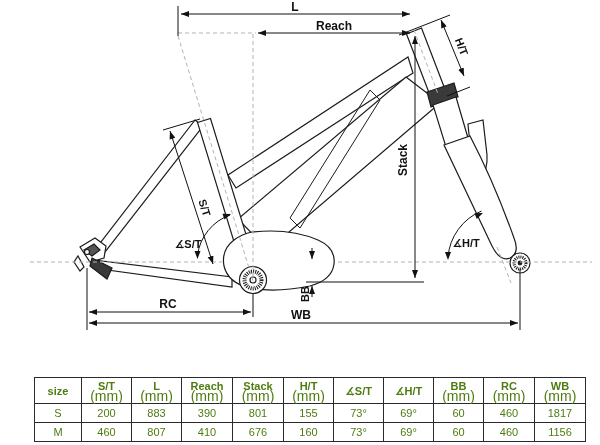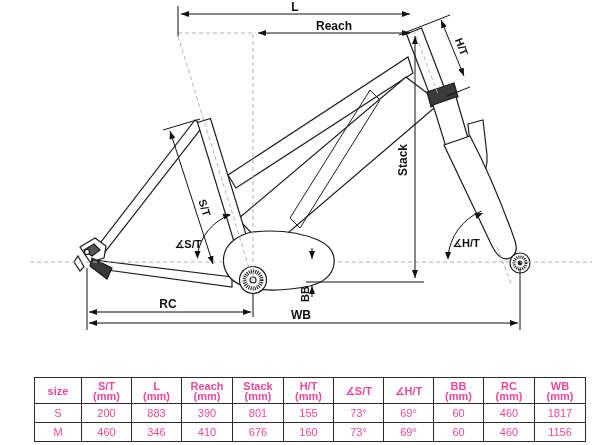--- a/index.html
+++ b/index.html
@@ -4,25 +4,25 @@
 <style>
   html,body{margin:0;padding:0;background:#fff;}
   .stage{position:relative;width:600px;height:445px;background:#fff;overflow:hidden;
          font-family:"Liberation Sans","DejaVu Sans",sans-serif;}
   .stage svg{position:absolute;left:0;top:0;}
   .dim-label{font:bold 12px "Liberation Sans","DejaVu Sans",sans-serif;fill:#111;}
   .dim-label.small{font-size:11px;}
   .geo-table{position:absolute;left:34px;top:377px;width:551px;border-collapse:collapse;
              table-layout:fixed;background:#fff;}
   .geo-table th,.geo-table td{border:1px solid #2a2a2a;text-align:center;vertical-align:middle;
-             padding:0;color:#ec4899;}
+             padding:0;color:#4d7c0f;}
   .geo-table thead tr{height:26px;}
   .geo-table tbody tr{height:19px;}
   .geo-table th .hl{display:block;font-size:11px;font-weight:bold;line-height:12px;}
-  .geo-table th .hu{display:block;font-size:11px;font-weight:bold;line-height:9px;}
+  .geo-table th .hu{display:block;font-size:14px;font-weight:normal;line-height:9px;}
   .geo-table td{font-size:11px;}
 </style>
 </head>
 <body>
 
 <div class="stage">
 
   <svg width="600" height="372" viewBox="0 0 600 372">
     <defs>
       <marker id="mE" orient="auto" markerWidth="9" markerHeight="7" refX="8" refY="3">
@@ -203,21 +203,21 @@
         <td>155</td>
         <td>73°</td>
         <td>69°</td>
         <td>60</td>
         <td>460</td>
         <td>1817</td>
       </tr>
       <tr>
         <td>M</td>
         <td>460</td>
-        <td>346</td>
+        <td>807</td>
         <td>410</td>
         <td>676</td>
         <td>160</td>
         <td>73°</td>
         <td>69°</td>
         <td>60</td>
         <td>460</td>
         <td>1156</td>
       </tr>
     </tbody>

